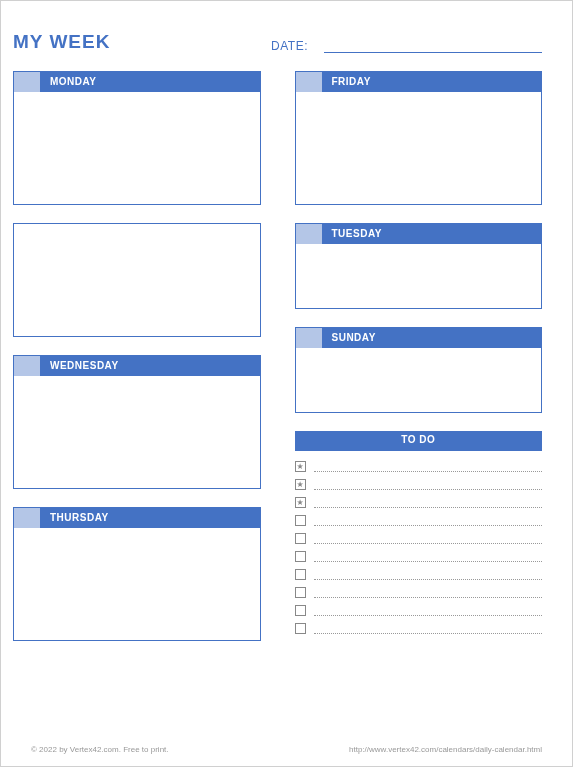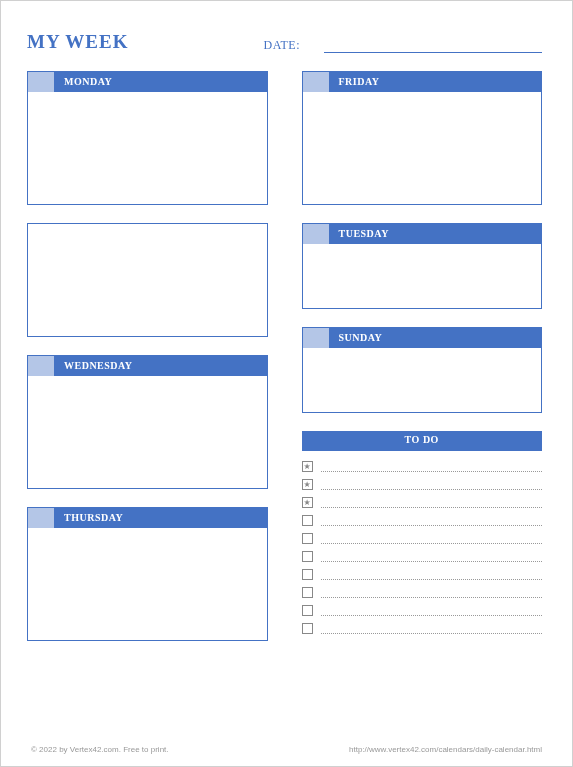--- a/index.html
+++ b/index.html
@@ -5,39 +5,38 @@
     * { box-sizing: border-box; margin: 0; padding: 0; }
     body {
       width: 573px;
       height: 767px;
       background: #fff;
       font-family: Arial, sans-serif;
       border: 1px solid #d0d0d0;
       position: relative;
     }
     .page {
-      padding: 30px 30px 0 26px;
-      font-family: Liberation Serif, serif;
+      padding: 30px 30px 0 12px;
     }
     .header-row {
       display: flex;
       justify-content: space-between;
       align-items: flex-end;
       margin-bottom: 18px;
     }
     .title {
       color: #4472c4;
       font-size: 19px;
       font-weight: bold;
       letter-spacing: 1px;
     }
     .date-group {
       display: flex;
       align-items: center;
-      gap: 24px;
+      gap: 16px;
     }
     .date-label {
       color: #4472c4;
       font-size: 12px;
       font-weight: normal;
       letter-spacing: 0.5px;
     }
     .date-line {
       width: 218px;
       border-bottom: 1px solid #4472c4;

